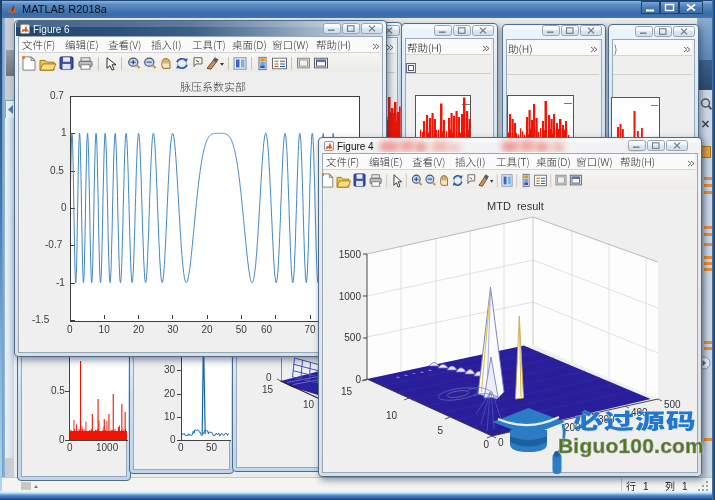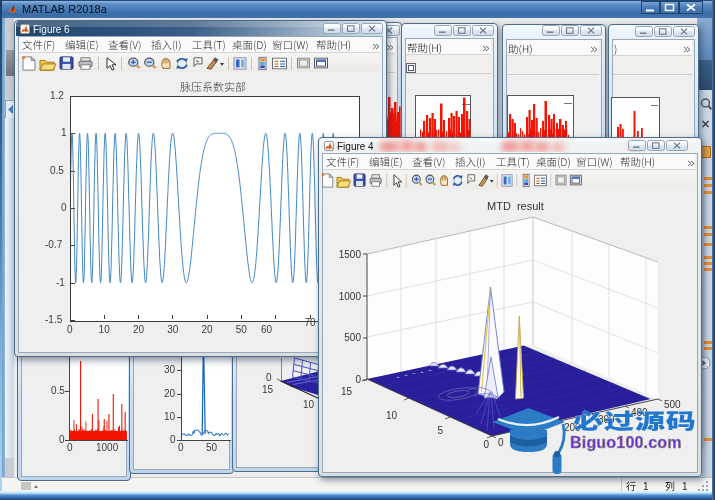--- a/index.html
+++ b/index.html
@@ -641,49 +641,49 @@
           <rect x="2.5" y="2.5" width="9" height="7" fill="#fff" stroke="#446"></rect>
           <rect x="2.5" y="2.5" width="9" height="2.4" fill="#5078b8"></rect>
         </g>
       </g>
     </svg>
 <div class="abs" style="left:19px;top:72px;width:361px;height:278px;background:#efefef"></div>
 <svg class="abs" style="left:180.0px;top:79.5px" width="68" height="14" viewBox="0 0 68 14">
       <path transform="translate(0,11)" d="M1.4 -8.8H3.6V-8.3H1.4ZM1.4 -6.1H3.6V-5.6H1.4ZM1.3 -3.5H3.6V-3H1.3ZM1.1 -8.8H1.6V-4.8Q1.6 -4.2 1.5 -3.5Q1.5 -2.7 1.4 -2Q1.3 -1.2 1.2 -0.5Q1 0.2 0.7 0.8Q0.7 0.8 0.6 0.7Q0.5 0.7 0.4 0.6Q0.4 0.6 0.3 0.6Q0.6 -0 0.7 -0.7Q0.9 -1.4 1 -2.1Q1 -2.8 1.1 -3.5Q1.1 -4.2 1.1 -4.8ZM3.4 -8.8H3.9V0.1Q3.9 0.4 3.8 0.5Q3.7 0.6 3.6 0.7Q3.4 0.8 3 0.8Q2.7 0.8 2.2 0.8Q2.2 0.7 2.1 0.7Q2.1 0.6 2.1 0.5Q2 0.4 2 0.3Q2.4 0.3 2.7 0.3Q3.1 0.3 3.2 0.3Q3.3 0.3 3.3 0.3Q3.4 0.2 3.4 0.1ZM7.2 -7H7.7V0.1Q7.7 0.4 7.7 0.5Q7.6 0.7 7.4 0.7Q7.2 0.8 6.8 0.8Q6.5 0.8 5.8 0.8Q5.8 0.7 5.8 0.6Q5.7 0.4 5.7 0.3Q6.1 0.3 6.5 0.3Q6.9 0.3 7 0.3Q7.2 0.3 7.2 0.1ZM5.7 -8.8 5.9 -9.2Q6.3 -9.1 6.7 -8.9Q7.1 -8.8 7.5 -8.6Q7.9 -8.4 8.2 -8.2Q8.5 -8.1 8.8 -7.9L8.5 -7.4Q8.3 -7.6 8 -7.8Q7.6 -8 7.2 -8.1Q6.9 -8.3 6.5 -8.5Q6.1 -8.6 5.7 -8.8ZM7.7 -6.3Q7.9 -5.4 8.2 -4.6Q8.5 -3.7 8.8 -3Q9.2 -2.2 9.7 -1.7Q10.1 -1.1 10.7 -0.7Q10.6 -0.7 10.5 -0.6Q10.5 -0.5 10.4 -0.5Q10.3 -0.4 10.3 -0.3Q9.6 -0.8 9 -1.8Q8.4 -2.7 8 -3.8Q7.6 -5 7.3 -6.2ZM6.1 -5H6.2L6.3 -5L6.6 -4.9Q6.4 -3.3 5.7 -2.1Q5.1 -0.9 4.2 -0.3Q4.2 -0.4 4.2 -0.5Q4.1 -0.6 4 -0.6Q4 -0.7 3.9 -0.7Q4.4 -1.1 4.9 -1.7Q5.3 -2.3 5.6 -3.1Q6 -3.9 6.1 -4.9ZM9.9 -6.1 10.4 -5.8Q10.1 -5.4 9.7 -5Q9.4 -4.7 9.1 -4.3Q8.7 -4 8.4 -3.7L8.1 -4Q8.4 -4.2 8.7 -4.6Q9.1 -5 9.4 -5.4Q9.7 -5.8 9.9 -6.1ZM5 -7H7.5V-6.4H5ZM4.3 -5H6.3V-4.5H4.3Z M12.6 -8.6H21.5V-8.1H12.6ZM12.3 -8.6H12.9V-5.1Q12.9 -4.5 12.8 -3.7Q12.8 -2.9 12.7 -2.1Q12.6 -1.3 12.4 -0.6Q12.2 0.2 11.9 0.8Q11.8 0.8 11.7 0.7Q11.7 0.6 11.6 0.6Q11.5 0.5 11.4 0.5Q11.7 -0.1 11.9 -0.8Q12.1 -1.5 12.2 -2.3Q12.3 -3 12.3 -3.8Q12.3 -4.5 12.3 -5.1ZM13.1 -0.2H21.5V0.3H13.1ZM13.8 -4.8H20.9V-4.3H13.8ZM17 -7.4H17.5V0.1H17ZM18.6 -3 19 -3.3Q19.4 -2.9 19.9 -2.4Q20.3 -1.9 20.5 -1.6L20.1 -1.3Q20 -1.5 19.7 -1.8Q19.5 -2.1 19.2 -2.4Q18.9 -2.7 18.6 -3Z M25.4 -2.5 25.9 -2.3Q25.6 -1.9 25.2 -1.4Q24.8 -1 24.3 -0.6Q23.9 -0.2 23.5 0.1Q23.4 0.1 23.3 -0Q23.2 -0.1 23.1 -0.1Q23.1 -0.2 23 -0.2Q23.6 -0.7 24.3 -1.3Q25 -1.9 25.4 -2.5ZM29.1 -2.3 29.5 -2.6Q30 -2.2 30.5 -1.8Q31 -1.3 31.5 -0.9Q31.9 -0.5 32.2 -0.2L31.8 0.1Q31.5 -0.2 31.1 -0.6Q30.6 -1 30.1 -1.5Q29.6 -1.9 29.1 -2.3ZM27.4 -3.4H27.9V-0.1Q27.9 0.2 27.8 0.3Q27.8 0.5 27.5 0.5Q27.3 0.6 26.9 0.6Q26.5 0.6 25.9 0.6Q25.9 0.5 25.8 0.4Q25.8 0.2 25.7 0.1Q26.1 0.1 26.4 0.1Q26.7 0.1 26.9 0.1Q27.1 0.1 27.1 0.1Q27.3 0.1 27.3 0.1Q27.4 0 27.4 -0.1ZM30.9 -9 31.3 -8.6Q30.6 -8.4 29.6 -8.3Q28.7 -8.1 27.6 -8Q26.6 -7.9 25.5 -7.8Q24.4 -7.7 23.4 -7.7Q23.4 -7.8 23.4 -7.9Q23.3 -8 23.3 -8.1Q24.3 -8.2 25.3 -8.3Q26.4 -8.4 27.5 -8.5Q28.5 -8.6 29.4 -8.7Q30.3 -8.9 30.9 -9ZM23.4 -2.8Q23.4 -2.9 23.3 -3Q23.3 -3.1 23.3 -3.2Q23.2 -3.3 23.2 -3.3Q23.4 -3.4 23.8 -3.5Q24.2 -3.7 24.7 -3.9Q25 -4.1 25.5 -4.4Q26.1 -4.7 26.8 -5.1Q27.5 -5.6 28.3 -6.1Q29 -6.6 29.8 -7.2L30.2 -6.8Q28.6 -5.6 27 -4.7Q25.4 -3.8 23.8 -3.1V-3.1Q23.8 -3.1 23.7 -3Q23.7 -3 23.6 -3Q23.5 -2.9 23.4 -2.9Q23.4 -2.9 23.4 -2.8ZM23.4 -2.8 23.4 -3.2 23.8 -3.4 31.1 -3.9Q31.1 -3.8 31.1 -3.7Q31.1 -3.6 31.1 -3.5Q29.4 -3.4 28.2 -3.3Q26.9 -3.2 26.1 -3.1Q25.3 -3.1 24.8 -3Q24.3 -3 24 -2.9Q23.7 -2.9 23.6 -2.9Q23.5 -2.8 23.4 -2.8ZM24 -5.1Q24 -5.1 24 -5.2Q24 -5.3 24 -5.4Q23.9 -5.5 23.9 -5.6Q24 -5.6 24.2 -5.7Q24.4 -5.8 24.7 -6Q24.8 -6.1 25.1 -6.3Q25.3 -6.5 25.7 -6.8Q26 -7.2 26.4 -7.5Q26.7 -7.9 27 -8.2L27.5 -8Q26.8 -7.2 26 -6.5Q25.2 -5.8 24.5 -5.3V-5.3Q24.5 -5.3 24.4 -5.3Q24.3 -5.3 24.2 -5.2Q24.2 -5.2 24.1 -5.1Q24 -5.1 24 -5.1ZM24 -5.1 24 -5.4 24.4 -5.6 28.1 -5.8Q28.1 -5.7 28.1 -5.6Q28.1 -5.5 28.1 -5.4Q26.8 -5.3 26 -5.2Q25.2 -5.2 24.8 -5.2Q24.5 -5.1 24.3 -5.1Q24.1 -5.1 24 -5.1ZM29.4 -4.9 29.9 -5.1Q30.3 -4.8 30.7 -4.3Q31.2 -3.9 31.6 -3.5Q31.9 -3 32.2 -2.7L31.7 -2.5Q31.5 -2.8 31.1 -3.2Q30.8 -3.7 30.3 -4.1Q29.9 -4.5 29.4 -4.9Z M33.8 -3.5H38.1V-3H33.8ZM33.6 -7.1H38.8V-6.6H33.6ZM38 -8.9 38.5 -8.7Q38.2 -8.3 38 -7.9Q37.7 -7.5 37.5 -7.2L37.1 -7.4Q37.3 -7.6 37.4 -7.9Q37.6 -8.2 37.7 -8.4Q37.9 -8.7 38 -8.9ZM36 -9.2H36.5V-4.5H36ZM34.1 -8.7 34.5 -8.8Q34.7 -8.5 35 -8.1Q35.2 -7.7 35.2 -7.4L34.8 -7.2Q34.8 -7.5 34.5 -7.9Q34.3 -8.3 34.1 -8.7ZM36 -6.9 36.4 -6.7Q36.1 -6.2 35.7 -5.7Q35.3 -5.2 34.8 -4.8Q34.3 -4.4 33.9 -4.2Q33.8 -4.3 33.7 -4.4Q33.6 -4.5 33.5 -4.6Q34 -4.8 34.5 -5.2Q34.9 -5.5 35.3 -6Q35.7 -6.4 36 -6.9ZM36.4 -6.7Q36.5 -6.6 36.8 -6.4Q37.1 -6.2 37.5 -6Q37.8 -5.7 38.1 -5.5Q38.4 -5.4 38.5 -5.3L38.2 -4.9Q38.1 -5 37.8 -5.2Q37.5 -5.4 37.2 -5.6Q36.9 -5.9 36.6 -6.1Q36.3 -6.3 36.1 -6.4ZM39.8 -7H43.4V-6.5H39.8ZM40 -9 40.5 -9Q40.4 -8 40.1 -7Q39.9 -6.1 39.6 -5.3Q39.2 -4.5 38.8 -3.8Q38.8 -3.9 38.7 -3.9Q38.6 -4 38.5 -4.1Q38.5 -4.1 38.4 -4.2Q38.8 -4.7 39.1 -5.5Q39.4 -6.3 39.7 -7.2Q39.9 -8.1 40 -9ZM42.1 -6.7 42.6 -6.7Q42.3 -4.8 41.8 -3.4Q41.3 -2 40.5 -0.9Q39.6 0.1 38.3 0.8Q38.3 0.8 38.2 0.7Q38.2 0.6 38.1 0.5Q38 0.5 38 0.4Q39.3 -0.2 40.1 -1.2Q40.9 -2.2 41.4 -3.6Q41.9 -5 42.1 -6.7ZM40 -6.5Q40.2 -4.9 40.7 -3.6Q41.2 -2.3 41.9 -1.2Q42.6 -0.2 43.6 0.3Q43.5 0.4 43.4 0.5Q43.3 0.6 43.2 0.7Q42.2 0.1 41.5 -0.9Q40.8 -2 40.3 -3.4Q39.8 -4.8 39.5 -6.4ZM34.4 -1.7 34.8 -2.1Q35.3 -1.9 35.9 -1.6Q36.6 -1.3 37.1 -1Q37.7 -0.7 38 -0.4L37.7 -0.1Q37.3 -0.3 36.8 -0.6Q36.2 -0.9 35.6 -1.2Q35 -1.5 34.4 -1.7ZM37.9 -3.5H38L38.1 -3.5L38.3 -3.4Q38 -2.2 37.3 -1.4Q36.6 -0.6 35.7 -0.1Q34.8 0.4 33.8 0.7Q33.8 0.6 33.7 0.5Q33.6 0.3 33.5 0.3Q34.5 0 35.4 -0.4Q36.2 -0.9 36.9 -1.6Q37.6 -2.4 37.9 -3.4ZM34.4 -1.7Q34.6 -2.1 34.9 -2.5Q35.1 -2.9 35.3 -3.4Q35.6 -3.8 35.7 -4.2L36.2 -4.1Q36 -3.7 35.8 -3.3Q35.6 -2.8 35.4 -2.4Q35.1 -2 34.9 -1.6Z M50 -1.4 50.2 -1.8Q51 -1.5 51.7 -1.2Q52.5 -0.8 53.1 -0.4Q53.7 -0 54.2 0.3L53.9 0.7Q53.4 0.4 52.8 -0Q52.2 -0.4 51.4 -0.8Q50.7 -1.1 50 -1.4ZM48.8 -9 49.4 -9.2Q49.6 -8.9 49.8 -8.5Q50 -8.1 50.2 -7.8L49.6 -7.6Q49.5 -7.9 49.3 -8.3Q49.1 -8.7 48.8 -9ZM45.1 -7.8H53.9V-5.7H53.4V-7.3H45.6V-5.7H45.1ZM49.7 -6.7H50.2Q50.2 -5.4 50.1 -4.4Q50 -3.4 49.7 -2.5Q49.4 -1.7 48.9 -1.1Q48.3 -0.4 47.5 0Q46.6 0.5 45.2 0.8Q45.2 0.7 45.1 0.5Q45 0.4 44.9 0.3Q46.2 0 47.1 -0.4Q47.9 -0.8 48.4 -1.4Q48.9 -2 49.2 -2.8Q49.4 -3.5 49.5 -4.5Q49.6 -5.5 49.7 -6.7ZM44.8 -2.7H54.3V-2.2H44.8ZM46.7 -6.2 47 -6.5Q47.3 -6.4 47.7 -6.1Q48 -5.9 48.2 -5.7Q48.5 -5.5 48.7 -5.3L48.3 -4.9Q48.2 -5.1 47.9 -5.3Q47.6 -5.5 47.3 -5.8Q47 -6 46.7 -6.2ZM45.6 -4.5 45.9 -4.8Q46.3 -4.6 46.6 -4.4Q46.9 -4.2 47.2 -4Q47.5 -3.7 47.7 -3.5L47.4 -3.1Q47.2 -3.3 46.9 -3.6Q46.6 -3.8 46.3 -4Q45.9 -4.3 45.6 -4.5Z M62 -8.6H64.8V-8.1H62.5V0.8H62ZM64.7 -8.6H64.8L64.9 -8.6L65.3 -8.3Q65 -7.6 64.6 -6.7Q64.2 -5.8 63.9 -5Q64.7 -4.2 64.9 -3.6Q65.2 -2.9 65.2 -2.3Q65.2 -1.9 65.1 -1.5Q65 -1.2 64.7 -1Q64.6 -0.9 64.5 -0.9Q64.3 -0.8 64.1 -0.8Q63.9 -0.8 63.6 -0.8Q63.3 -0.8 63.1 -0.8Q63.1 -0.9 63 -1.1Q63 -1.2 62.9 -1.3Q63.2 -1.3 63.5 -1.3Q63.7 -1.3 63.9 -1.3Q64 -1.3 64.2 -1.3Q64.3 -1.4 64.4 -1.4Q64.6 -1.5 64.6 -1.8Q64.7 -2.1 64.7 -2.4Q64.7 -2.9 64.4 -3.5Q64.1 -4.2 63.3 -5Q63.5 -5.4 63.7 -5.9Q63.9 -6.3 64.1 -6.8Q64.3 -7.2 64.5 -7.7Q64.6 -8.1 64.7 -8.4ZM56 -7.8H61.1V-7.3H56ZM55.6 -4.8H61.3V-4.3H55.6ZM56.7 -7 57.2 -7.2Q57.4 -6.7 57.6 -6.1Q57.9 -5.6 57.9 -5.1L57.4 -5Q57.4 -5.4 57.1 -6Q56.9 -6.5 56.7 -7ZM60 -7.2 60.5 -7Q60.4 -6.6 60.2 -6.2Q60 -5.8 59.8 -5.3Q59.7 -4.9 59.5 -4.6L59 -4.7Q59.2 -5.1 59.4 -5.5Q59.6 -5.9 59.7 -6.4Q59.9 -6.8 60 -7.2ZM56.6 -0.3H60.5V0.2H56.6ZM56.3 -3.2H60.8V0.6H60.2V-2.7H56.8V0.7H56.3ZM57.9 -9.1 58.3 -9.2Q58.5 -8.9 58.7 -8.4Q58.9 -8 59 -7.7L58.5 -7.6Q58.4 -7.9 58.2 -8.3Q58 -8.7 57.9 -9.1Z" fill="#383838"></path>
     </svg>
 <div class="abs" style="left:69.5px;top:96px;width:288.5px;height:224px;background:#fff;border:1px solid #3c3c3c"></div>
-<div class="lbl" style="left:50px;top:91.0px">1.2</div>
+<div class="lbl" style="left:50px;top:91.0px">0.7</div>
 <div class="abs" style="left:70.5px;top:96px;width:4px;height:1px;background:#3c3c3c"></div>
 <div class="lbl" style="left:61px;top:128.3px">1</div>
 <div class="abs" style="left:70.5px;top:133px;width:4px;height:1px;background:#3c3c3c"></div>
 <div class="lbl" style="left:50px;top:165.7px">0.5</div>
 <div class="abs" style="left:70.5px;top:171px;width:4px;height:1px;background:#3c3c3c"></div>
 <div class="lbl" style="left:61px;top:203.0px">0</div>
 <div class="abs" style="left:70.5px;top:208px;width:4px;height:1px;background:#3c3c3c"></div>
 <div class="lbl" style="left:45px;top:240.3px">-0.7</div>
 <div class="abs" style="left:70.5px;top:245px;width:4px;height:1px;background:#3c3c3c"></div>
 <div class="lbl" style="left:56px;top:277.7px">-1</div>
 <div class="abs" style="left:70.5px;top:283px;width:4px;height:1px;background:#3c3c3c"></div>
-<div class="lbl" style="left:45px;top:315.0px">-1.5</div>
+<div class="lbl" style="left:32px;top:315.0px">-1.5</div>
 <div class="abs" style="left:70.5px;top:320px;width:4px;height:1px;background:#3c3c3c"></div>
 <div class="lbl" style="left:66.9px;top:325px">0</div>
 <div class="abs" style="left:69.5px;top:315px;width:1px;height:4px;background:#3c3c3c"></div>
 <div class="lbl" style="left:98.6px;top:325px">10</div>
 <div class="abs" style="left:103.8px;top:315px;width:1px;height:4px;background:#3c3c3c"></div>
 <div class="lbl" style="left:132.9px;top:325px">20</div>
 <div class="abs" style="left:138.1px;top:315px;width:1px;height:4px;background:#3c3c3c"></div>
 <div class="lbl" style="left:167.2px;top:325px">30</div>
 <div class="abs" style="left:172.4px;top:315px;width:1px;height:4px;background:#3c3c3c"></div>
 <div class="lbl" style="left:201.5px;top:325px">20</div>
 <div class="abs" style="left:206.7px;top:315px;width:1px;height:4px;background:#3c3c3c"></div>
 <div class="lbl" style="left:235.8px;top:325px">50</div>
 <div class="abs" style="left:241.0px;top:315px;width:1px;height:4px;background:#3c3c3c"></div>
 <div class="lbl" style="left:261px;top:325px">60</div>
 <div class="abs" style="left:275.3px;top:315px;width:1px;height:4px;background:#3c3c3c"></div>
-<div class="lbl" style="left:304.4px;top:318px">70</div>
+<div class="lbl" style="left:304.4px;top:325px">70</div>
 <div class="abs" style="left:309.6px;top:315px;width:1px;height:4px;background:#3c3c3c"></div>
 <svg class="abs" style="left:70.5px;top:97px" width="288" height="223" viewBox="70.5 97 288 223">
       <polyline points="69.5,219.6 69.8,202.0 70.0,184.7 70.3,168.7 70.6,154.9 70.9,144.1 71.1,136.9 71.4,133.5 71.7,134.2 72.0,139.0 72.2,147.4 72.5,159.2 72.8,173.5 73.1,189.7 73.3,206.8 73.6,223.9 73.9,240.2 74.2,254.7 74.4,266.8 74.7,275.7 75.0,281.1 75.3,282.7 75.5,280.4 75.8,274.4 76.1,264.9 76.4,252.6 76.6,238.0 76.9,221.9 77.2,205.2 77.5,188.6 77.7,173.0 78.0,159.2 78.3,147.9 78.6,139.6 78.8,134.6 79.1,133.3 79.4,135.7 79.7,141.6 79.9,150.8 80.2,162.6 80.5,176.7 80.8,192.2 81.0,208.5 81.3,224.7 81.6,240.1 81.8,253.9 82.1,265.6 82.4,274.5 82.7,280.2 82.9,282.6 83.2,281.6 83.5,277.1 83.8,269.4 84.0,259.0 84.3,246.2 84.6,231.7 84.9,216.2 85.1,200.3 85.4,184.8 85.7,170.4 86.0,157.7 86.2,147.3 86.5,139.5 86.8,134.8 87.1,133.3 87.3,135.1 87.6,140.0 87.9,147.9 88.2,158.4 88.4,170.9 88.7,185.0 89.0,200.1 89.3,215.5 89.5,230.5 89.8,244.6 90.1,257.1 90.4,267.5 90.6,275.4 90.9,280.5 91.2,282.6 91.5,281.7 91.7,277.7 92.0,271.0 92.3,261.7 92.5,250.2 92.8,237.1 93.1,222.8 93.4,208.0 93.6,193.2 93.9,179.0 94.2,166.0 94.5,154.7 94.7,145.5 95.0,138.7 95.3,134.6 95.6,133.3 95.8,134.9 96.1,139.3 96.4,146.2 96.7,155.5 96.9,166.7 97.2,179.5 97.5,193.3 97.8,207.6 98.0,221.8 98.3,235.6 98.6,248.3 98.9,259.5 99.1,268.8 99.4,275.9 99.7,280.6 100.0,282.6 100.2,282.0 100.5,278.8 100.8,273.0 101.1,265.1 101.3,255.1 101.6,243.5 101.9,230.8 102.2,217.2 102.4,203.4 102.7,189.8 103.0,176.8 103.3,164.9 103.5,154.5 103.8,145.9 104.1,139.4 104.3,135.2 104.6,133.4 104.9,134.0 105.2,137.1 105.4,142.4 105.7,149.9 106.0,159.2 106.3,170.1 106.5,182.1 106.8,195.0 107.1,208.2 107.4,221.4 107.6,234.1 107.9,246.0 108.2,256.7 108.5,265.8 108.7,273.2 109.0,278.5 109.3,281.7 109.6,282.7 109.8,281.4 110.1,277.9 110.4,272.4 110.7,264.9 110.9,255.8 111.2,245.3 111.5,233.8 111.8,221.5 112.0,208.9 112.3,196.3 112.6,184.0 112.9,172.5 113.1,162.0 113.4,152.8 113.7,145.2 114.0,139.4 114.2,135.4 114.5,133.5 114.8,133.6 115.1,135.8 115.3,139.9 115.6,145.8 115.9,153.4 116.1,162.4 116.4,172.6 116.7,183.7 117.0,195.5 117.2,207.5 117.5,219.5 117.8,231.1 118.1,242.2 118.3,252.3 118.6,261.3 118.9,268.9 119.2,275.0 119.4,279.4 119.7,281.9 120.0,282.7 120.3,281.6 120.5,278.7 120.8,274.1 121.1,267.9 121.4,260.3 121.6,251.5 121.9,241.6 122.2,231.0 122.5,219.9 122.7,208.5 123.0,197.1 123.3,186.1 123.6,175.5 123.8,165.8 124.1,157.0 124.4,149.4 124.7,143.1 124.9,138.3 125.2,135.1 125.5,133.5 125.8,133.5 126.0,135.2 126.3,138.4 126.6,143.1 126.8,149.2 127.1,156.5 127.4,164.9 127.7,174.2 127.9,184.2 128.2,194.6 128.5,205.2 128.8,215.9 129.0,226.4 129.3,236.5 129.6,246.0 129.9,254.7 130.1,262.4 130.4,269.1 130.7,274.5 131.0,278.6 131.2,281.3 131.5,282.6 131.8,282.4 132.1,280.9 132.3,277.9 132.6,273.7 132.9,268.2 133.2,261.6 133.4,254.1 133.7,245.7 134.0,236.7 134.3,227.2 134.5,217.4 134.8,207.4 135.1,197.5 135.4,187.8 135.6,178.5 135.9,169.7 136.2,161.6 136.5,154.3 136.7,148.0 137.0,142.8 137.3,138.6 137.6,135.6 137.8,133.8 138.1,133.3 138.4,134.0 138.6,135.9 138.9,138.9 139.2,143.1 139.5,148.3 139.7,154.4 140.0,161.3 140.3,168.9 140.6,177.1 140.8,185.8 141.1,194.8 141.4,203.9 141.7,213.1 141.9,222.1 142.2,231.0 142.5,239.4 142.8,247.4 143.0,254.7 143.3,261.4 143.6,267.2 143.9,272.2 144.1,276.3 144.4,279.4 144.7,281.5 145.0,282.6 145.2,282.6 145.5,281.6 145.8,279.6 146.1,276.7 146.3,272.9 146.6,268.2 146.9,262.8 147.2,256.6 147.4,249.9 147.7,242.6 148.0,235.0 148.3,227.0 148.5,218.8 148.8,210.5 149.1,202.2 149.4,194.0 149.6,186.0 149.9,178.4 150.2,171.1 150.4,164.2 150.7,157.9 151.0,152.2 151.3,147.2 151.5,142.9 151.8,139.4 152.1,136.7 152.4,134.7 152.6,133.6 152.9,133.3 153.2,133.8 153.5,135.2 153.7,137.3 154.0,140.1 154.3,143.7 154.6,147.9 154.8,152.7 155.1,158.1 155.4,163.9 155.7,170.2 155.9,176.9 156.2,183.8 156.5,190.9 156.8,198.1 157.0,205.5 157.3,212.8 157.6,220.0 157.9,227.1 158.1,234.0 158.4,240.6 158.7,246.9 159.0,252.8 159.2,258.2 159.5,263.2 159.8,267.7 160.1,271.6 160.3,275.0 160.6,277.8 160.9,279.9 161.1,281.5 161.4,282.4 161.7,282.7 162.0,282.4 162.2,281.5 162.5,280.0 162.8,277.9 163.1,275.3 163.3,272.2 163.6,268.6 163.9,264.5 164.2,260.1 164.4,255.2 164.7,250.1 165.0,244.7 165.3,239.0 165.5,233.1 165.8,227.1 166.1,221.0 166.4,214.8 166.6,208.6 166.9,202.4 167.2,196.3 167.5,190.3 167.7,184.5 168.0,178.8 168.3,173.4 168.6,168.2 168.8,163.3 169.1,158.7 169.4,154.5 169.7,150.6 169.9,147.0 170.2,143.9 170.5,141.1 170.8,138.8 171.0,136.8 171.3,135.3 171.6,134.2 171.9,133.6 172.1,133.3 172.4,133.5 172.7,134.0 172.9,135.0 173.2,136.3 173.5,138.0 173.8,140.0 174.0,142.4 174.3,145.1 174.6,148.1 174.9,151.4 175.1,154.9 175.4,158.7 175.7,162.6 176.0,166.8 176.2,171.1 176.5,175.6 176.8,180.1 177.1,184.8 177.3,189.5 177.6,194.3 177.9,199.1 178.2,203.9 178.4,208.7 178.7,213.5 179.0,218.2 179.3,222.9 179.5,227.4 179.8,231.9 180.1,236.2 180.4,240.4 180.6,244.4 180.9,248.3 181.2,252.0 181.5,255.5 181.7,258.8 182.0,261.9 182.3,264.8 182.6,267.5 182.8,270.0 183.1,272.3 183.4,274.3 183.7,276.1 183.9,277.7 184.2,279.1 184.5,280.3 184.7,281.2 185.0,281.9 185.3,282.4 185.6,282.6 185.8,282.7 186.1,282.6 186.4,282.2 186.7,281.7 186.9,281.0 187.2,280.1 187.5,279.0 187.8,277.8 188.0,276.4 188.3,274.8 188.6,273.1 188.9,271.3 189.1,269.4 189.4,267.3 189.7,265.1 190.0,262.9 190.2,260.5 190.5,258.1 190.8,255.5 191.1,252.9 191.3,250.3 191.6,247.6 191.9,244.8 192.2,242.0 192.4,239.2 192.7,236.4 193.0,233.5 193.3,230.6 193.5,227.7 193.8,224.8 194.1,222.0 194.4,219.1 194.6,216.2 194.9,213.4 195.2,210.6 195.4,207.8 195.7,205.1 196.0,202.4 196.3,199.7 196.5,197.1 196.8,194.5 197.1,191.9 197.4,189.5 197.6,187.0 197.9,184.7 198.2,182.3 198.5,180.1 198.7,177.9 199.0,175.7 199.3,173.6 199.6,171.6 199.8,169.7 200.1,167.8 200.4,166.0 200.7,164.2 200.9,162.5 201.2,160.8 201.5,159.3 201.8,157.7 202.0,156.3 202.3,154.9 202.6,153.5 202.9,152.2 203.1,151.0 203.4,149.9 203.7,148.7 204.0,147.7 204.2,146.7 204.5,145.7 204.8,144.8 205.1,143.9 205.3,143.1 205.6,142.4 205.9,141.6 206.2,141.0 206.4,140.3 206.7,139.7 207.0,139.2 207.2,138.6 207.5,138.2 207.8,137.7 208.1,137.3 208.3,136.9 208.6,136.5 208.9,136.2 209.2,135.9 209.4,135.6 209.7,135.3 210.0,135.1 210.3,134.9 210.5,134.7 210.8,134.5 211.1,134.4 211.4,134.2 211.6,134.1 211.9,134.0 212.2,133.9 212.5,133.8 212.7,133.7 213.0,133.6 213.3,133.6 213.6,133.5 213.8,133.5 214.1,133.4 214.4,133.4 214.7,133.4 214.9,133.4 215.2,133.3 215.5,133.3 215.8,133.3 216.0,133.3 216.3,133.3 216.6,133.3 216.9,133.3 217.1,133.3 217.4,133.3 217.7,133.3 218.0,133.3 218.2,133.3 218.5,133.3 218.8,133.3 219.0,133.3 219.3,133.3 219.6,133.3 219.9,133.3 220.1,133.3 220.4,133.3 220.7,133.3 221.0,133.3 221.2,133.3 221.5,133.3 221.8,133.3 222.1,133.3 222.3,133.4 222.6,133.4 222.9,133.4 223.2,133.4 223.4,133.5 223.7,133.5 224.0,133.5 224.3,133.6 224.5,133.7 224.8,133.7 225.1,133.8 225.4,133.9 225.6,134.0 225.9,134.1 226.2,134.3 226.5,134.4 226.7,134.6 227.0,134.8 227.3,135.0 227.6,135.2 227.8,135.5 228.1,135.7 228.4,136.0 228.7,136.4 228.9,136.7 229.2,137.1 229.5,137.5 229.7,137.9 230.0,138.4 230.3,138.9 230.6,139.4 230.8,140.0 231.1,140.6 231.4,141.3 231.7,142.0 231.9,142.7 232.2,143.5 232.5,144.4 232.8,145.3 233.0,146.2 233.3,147.2 233.6,148.2 233.9,149.3 234.1,150.4 234.4,151.6 234.7,152.9 235.0,154.2 235.2,155.6 235.5,157.0 235.8,158.5 236.1,160.0 236.3,161.6 236.6,163.3 236.9,165.1 237.2,166.9 237.4,168.7 237.7,170.6 238.0,172.6 238.3,174.7 238.5,176.8 238.8,179.0 239.1,181.2 239.4,183.5 239.6,185.8 239.9,188.2 240.2,190.7 240.5,193.2 240.7,195.8 241.0,198.4 241.3,201.0 241.5,203.7 241.8,206.4 242.1,209.2 242.4,212.0 242.6,214.8 242.9,217.7 243.2,220.5 243.5,223.4 243.7,226.3 244.0,229.2 244.3,232.1 244.6,234.9 244.8,237.8 245.1,240.6 245.4,243.4 245.7,246.2 245.9,248.9 246.2,251.6 246.5,254.3 246.8,256.8 247.0,259.3 247.3,261.7 247.6,264.0 247.9,266.2 248.1,268.4 248.4,270.4 248.7,272.2 249.0,274.0 249.2,275.6 249.5,277.1 249.8,278.4 250.1,279.6 250.3,280.5 250.6,281.3 250.9,282.0 251.2,282.4 251.4,282.7 251.7,282.7 252.0,282.5 252.3,282.1 252.5,281.6 252.8,280.7 253.1,279.7 253.3,278.5 253.6,277.0 253.9,275.3 254.2,273.3 254.4,271.2 254.7,268.8 255.0,266.2 255.3,263.4 255.5,260.4 255.8,257.2 256.1,253.7 256.4,250.1 256.6,246.3 256.9,242.4 257.2,238.3 257.5,234.0 257.7,229.6 258.0,225.2 258.3,220.6 258.6,215.9 258.8,211.1 259.1,206.4 259.4,201.5 259.7,196.7 259.9,191.9 260.2,187.2 260.5,182.5 260.8,177.8 261.0,173.3 261.3,168.9 261.6,164.7 261.9,160.6 262.1,156.8 262.4,153.1 262.7,149.7 263.0,146.6 263.2,143.7 263.5,141.2 263.8,139.0 264.0,137.1 264.3,135.6 264.6,134.4 264.9,133.7 265.1,133.3 265.4,133.4 265.7,133.8 266.0,134.7 266.2,136.0 266.5,137.7 266.8,139.9 267.1,142.4 267.3,145.4 267.6,148.7 267.9,152.5 268.2,156.6 268.4,161.0 268.7,165.7 269.0,170.8 269.3,176.1 269.5,181.6 269.8,187.4 270.1,193.3 270.4,199.4 270.6,205.5 270.9,211.7 271.2,217.9 271.5,224.0 271.7,230.1 272.0,236.1 272.3,241.8 272.6,247.4 272.8,252.7 273.1,257.7 273.4,262.3 273.7,266.6 273.9,270.4 274.2,273.8 274.5,276.7 274.8,279.0 275.0,280.8 275.3,282.0 275.6,282.6 275.8,282.6 276.1,282.0 276.4,280.8 276.7,278.9 276.9,276.4 277.2,273.4 277.5,269.7 277.8,265.5 278.0,260.8 278.3,255.5 278.6,249.9 278.9,243.8 279.1,237.3 279.4,230.6 279.7,223.6 280.0,216.4 280.2,209.1 280.5,201.8 280.8,194.5 281.1,187.3 281.3,180.3 281.6,173.5 281.9,167.0 282.2,161.0 282.4,155.3 282.7,150.2 283.0,145.7 283.3,141.8 283.5,138.6 283.8,136.1 284.1,134.4 284.4,133.5 284.6,133.4 284.9,134.1 285.2,135.6 285.5,137.9 285.7,141.1 286.0,145.0 286.3,149.7 286.6,155.0 286.8,161.0 287.1,167.6 287.4,174.7 287.6,182.2 287.9,190.0 288.2,198.1 288.5,206.3 288.7,214.6 289.0,222.9 289.3,231.0 289.6,238.8 289.8,246.3 290.1,253.3 290.4,259.8 290.7,265.6 290.9,270.6 291.2,274.9 291.5,278.3 291.8,280.7 292.0,282.2 292.3,282.7 292.6,282.1 292.9,280.6 293.1,278.0 293.4,274.4 293.7,269.8 294.0,264.4 294.2,258.1 294.5,251.1 294.8,243.5 295.1,235.2 295.3,226.6 295.6,217.6 295.9,208.5 296.2,199.3 296.4,190.3 296.7,181.4 297.0,173.0 297.3,165.0 297.5,157.7 297.8,151.2 298.1,145.6 298.3,140.9 298.6,137.3 298.9,134.8 299.2,133.5 299.4,133.4 299.7,134.6 300.0,137.0 300.3,140.5 300.5,145.3 300.8,151.1 301.1,157.9 301.4,165.5 301.6,174.0 301.9,183.1 302.2,192.6 302.5,202.4 302.7,212.4 303.0,222.3 303.3,232.0 303.6,241.3 303.8,250.0 304.1,258.0 304.4,265.1 304.7,271.1 304.9,276.0 305.2,279.6 305.5,281.8 305.8,282.7 306.0,282.1 306.3,280.1 306.6,276.7 306.9,271.9 307.1,265.9 307.4,258.7 307.7,250.5 308.0,241.4 308.2,231.5 308.5,221.2 308.8,210.6 309.1,199.9 309.3,189.3 309.6,179.1 309.9,169.5 310.1,160.6 310.4,152.7 310.7,146.0 311.0,140.6 311.2,136.6 311.5,134.1 311.8,133.3 312.1,134.1 312.3,136.5 312.6,140.5 312.9,146.1 313.2,153.0 313.4,161.2 313.7,170.5 314.0,180.7 314.3,191.5 314.5,202.8 314.8,214.2 315.1,225.5 315.4,236.4 315.6,246.6 315.9,256.0 316.2,264.3 316.5,271.2 316.7,276.6 317.0,280.4 317.3,282.4 317.6,282.5 317.8,280.9 318.1,277.4 318.4,272.2 318.7,265.3 318.9,257.0 319.2,247.4 319.5,236.8 319.8,225.4 320.0,213.5 320.3,201.4 320.6,189.5 320.9,178.1 321.1,167.4 321.4,157.7 321.7,149.4 321.9,142.6 322.2,137.6 322.5,134.4 322.8,133.3 323.0,134.2 323.3,137.1 323.6,142.0 323.9,148.8 324.1,157.2 324.4,167.1 324.7,178.2 325.0,190.1 325.2,202.6 325.5,215.2 325.8,227.7 326.1,239.7 326.3,250.7 326.6,260.6 326.9,268.9 327.2,275.4 327.4,279.9 327.7,282.3 328.0,282.5 328.3,280.4 328.5,276.1 328.8,269.7 329.1,261.5 329.4,251.5 329.6,240.2 329.9,227.8 330.2,214.8 330.5,201.6 330.7,188.5 331.0,176.0 331.3,164.5 331.6,154.4 331.8,145.9 332.1,139.5 332.4,135.3 332.6,133.4 332.9,134.0 333.2,137.0 333.5,142.4" fill="none" stroke="#4287c5" stroke-width="1"></polyline>
     </svg>
 <div class="abs" style="left:318px;top:137px;width:382px;height:338px;border:1.5px solid #4e6d8b;border-radius:4px;box-shadow:2px 3px 7px rgba(20,40,70,.5);background:linear-gradient(180deg,#f2f4f6 0%,#e6eaed 30%,#d9dee2 100%)">
       <div class="abs" style="left:1px;top:1px;right:1px;height:3px;background:rgba(255,255,255,.45);border-radius:3px 3px 0 0"></div>
     </div>
 <div class="abs" style="left:320px;top:138px;width:378px;height:14px;overflow:hidden;border-radius:3px">
       <div class="abs" style="left:60px;top:3px;width:18px;height:11px;background:#ec4438;filter:blur(3px);opacity:0.5"></div>
       <div class="abs" style="left:80px;top:2px;width:14px;height:12px;background:#f05848;filter:blur(3px);opacity:0.5"></div>
@@ -904,13 +904,13 @@
       <path d="M498 419 Q528.5 432 559 417" stroke="#e8f2fa" stroke-width="2.2" fill="none"></path>
       <path d="M563 424 C566 436 563 446 558 454" stroke="#2b7cc4" stroke-width="2.8" fill="none"></path>
       <rect x="552.5" y="453" width="9" height="21" rx="4" fill="#2b7cc4"></rect>
       <circle cx="557" cy="454" r="3" fill="#1d5f9f"></circle>
     </svg>
 <svg class="abs" style="left:573px;top:406px" width="126" height="28" viewBox="0 0 126 28">
       <g transform="translate(0,23) scale(1.04,0.75)">
         <path d="M8 -18.6H12.5V-3.6Q12.5 -2.8 12.6 -2.5Q12.7 -2.1 13.1 -2Q13.4 -1.9 14.2 -1.9Q14.4 -1.9 14.9 -1.9Q15.4 -1.9 16 -1.9Q16.6 -1.9 17.1 -1.9Q17.6 -1.9 17.9 -1.9Q18.6 -1.9 18.9 -2.2Q19.3 -2.6 19.4 -3.6Q19.6 -4.6 19.7 -6.5Q20.2 -6.1 21 -5.8Q21.7 -5.4 22.5 -5.1Q23.2 -4.8 23.8 -4.7Q23.6 -2.1 23 -0.5Q22.4 1 21.3 1.7Q20.2 2.3 18.3 2.3Q18 2.3 17.5 2.3Q17 2.3 16.5 2.3Q15.9 2.3 15.3 2.3Q14.8 2.3 14.3 2.3Q13.8 2.3 13.6 2.3Q11.4 2.3 10.2 1.8Q9 1.3 8.5 -0Q8 -1.3 8 -3.6ZM8.5 -21.8 11.3 -24.9Q12.4 -24.2 13.6 -23.3Q14.9 -22.5 16 -21.6Q17.2 -20.8 18 -20.2L15.2 -16.7Q14.4 -17.4 13.3 -18.3Q12.1 -19.2 10.9 -20.1Q9.6 -21.1 8.5 -21.8ZM3.4 -17.5 7.4 -16.4Q7.1 -14.7 6.7 -12.8Q6.3 -10.9 5.8 -9.3Q5.3 -7.6 4.6 -6.4L0.5 -7.8Q1.2 -9.1 1.7 -10.7Q2.3 -12.2 2.7 -13.9Q3.1 -15.7 3.4 -17.5ZM20.4 -13.1 24.2 -15Q25.1 -13.7 25.9 -12.2Q26.8 -10.6 27.4 -9.2Q28.1 -7.8 28.4 -6.6L24.4 -4.5Q24.1 -5.7 23.4 -7.2Q22.8 -8.7 22 -10.2Q21.2 -11.8 20.4 -13.1ZM21.8 -23.1 26 -21.4Q24.3 -18.1 22 -14.8Q19.7 -11.6 16.8 -8.6Q14 -5.6 10.6 -3Q7.2 -0.4 3.3 1.5Q3 1 2.5 0.4Q2.1 -0.2 1.5 -0.8Q1 -1.4 0.6 -1.8Q4.2 -3.5 7.5 -5.9Q10.7 -8.3 13.4 -11.2Q16.2 -14 18.3 -17.1Q20.4 -20.2 21.8 -23.1Z M31 -21.6 34.3 -23.8Q35 -23.1 35.9 -22.2Q36.7 -21.4 37.5 -20.5Q38.2 -19.6 38.6 -18.9L35.1 -16.4Q34.7 -17.2 34.1 -18.1Q33.4 -19 32.6 -19.9Q31.8 -20.9 31 -21.6ZM38 -14.1V-2.6H33.8V-10.2H30.8V-14.1ZM35.8 -4.9Q36.3 -4.9 36.8 -4.6Q37.3 -4.4 37.9 -4Q38.5 -3.7 39.4 -3.2Q40.9 -2.4 43 -2.2Q45.1 -2 47.5 -2Q48.5 -2 49.9 -2Q51.3 -2.1 52.8 -2.2Q54.3 -2.3 55.7 -2.4Q57.1 -2.6 58.2 -2.8Q57.9 -2.2 57.7 -1.3Q57.4 -0.4 57.1 0.4Q56.9 1.3 56.9 1.9Q56.1 2 55 2Q53.9 2.1 52.5 2.1Q51.2 2.2 49.8 2.2Q48.5 2.2 47.3 2.2Q44.5 2.2 42.5 1.9Q40.5 1.6 38.8 0.8Q37.8 0.3 37 -0.3Q36.2 -0.8 35.7 -0.8Q35.3 -0.8 34.8 -0.2Q34.3 0.4 33.9 1.2Q33.4 2.1 33 2.8L30 -1.5Q31.5 -3.1 33.1 -4Q34.7 -4.9 35.8 -4.9ZM39.4 -20H57.6V-16H39.4ZM50 -24.6H54.3V-7.5Q54.3 -5.8 53.9 -4.9Q53.5 -4 52.3 -3.5Q51.3 -3 49.7 -2.9Q48.1 -2.7 46.1 -2.7Q46 -3.7 45.6 -4.9Q45.1 -6.1 44.7 -7Q45.6 -7 46.5 -6.9Q47.4 -6.9 48.2 -6.9Q48.9 -6.9 49.2 -6.9Q49.7 -6.9 49.8 -7Q50 -7.2 50 -7.6ZM39.9 -13.4 43.3 -15.4Q44 -14.5 44.8 -13.5Q45.6 -12.5 46.3 -11.5Q47 -10.6 47.4 -9.8L43.8 -7.5Q43.4 -8.3 42.8 -9.4Q42.1 -10.4 41.4 -11.5Q40.6 -12.5 39.9 -13.4Z M70.1 -23.2H87.3V-19.5H70.1ZM68.9 -23.2H72.9V-15.1Q72.9 -13.2 72.8 -10.8Q72.7 -8.5 72.2 -6Q71.8 -3.5 71 -1.2Q70.2 1 68.9 2.8Q68.5 2.5 67.9 2.1Q67.2 1.6 66.5 1.2Q65.9 0.8 65.3 0.6Q66.6 -1 67.3 -3Q68 -5 68.3 -7.2Q68.7 -9.3 68.8 -11.4Q68.9 -13.4 68.9 -15.1ZM77.3 -10.7V-9.6H82.8V-10.7ZM77.3 -14.5V-13.5H82.8V-14.5ZM73.6 -17.5H86.7V-6.7H73.6ZM73.8 -5.8 77.5 -4.7Q77.1 -3.7 76.5 -2.6Q76 -1.5 75.4 -0.5Q74.8 0.6 74.3 1.3Q73.9 1 73.3 0.6Q72.7 0.2 72.1 -0.1Q71.5 -0.5 71 -0.7Q71.8 -1.7 72.5 -3.1Q73.3 -4.5 73.8 -5.8ZM82 -4.8 85.7 -6.2Q86.1 -5.3 86.6 -4.3Q87.1 -3.3 87.5 -2.3Q87.9 -1.3 88.2 -0.6L84.3 1Q84.1 0.3 83.7 -0.7Q83.3 -1.7 82.9 -2.8Q82.4 -3.9 82 -4.8ZM77.9 -19.9 82.7 -19.1Q82 -18 81.4 -17.1Q80.7 -16.2 80.2 -15.6L76.8 -16.5Q77.1 -17.3 77.4 -18.2Q77.7 -19.1 77.9 -19.9ZM77.8 -7.8H81.8V-1.1Q81.8 0.2 81.6 1Q81.3 1.7 80.5 2.1Q79.6 2.6 78.6 2.7Q77.5 2.8 76.2 2.7Q76.1 1.9 75.8 0.9Q75.5 -0.1 75.1 -0.9Q75.8 -0.8 76.5 -0.8Q77.2 -0.8 77.4 -0.8Q77.8 -0.8 77.8 -1.2ZM61.4 -21.6 63.8 -24.6Q64.5 -24.3 65.4 -23.8Q66.4 -23.3 67.2 -22.8Q68.1 -22.3 68.7 -22L66.1 -18.6Q65.6 -19 64.8 -19.5Q63.9 -20.1 63 -20.6Q62.1 -21.2 61.4 -21.6ZM60 -13.7 62.4 -16.8Q63.1 -16.4 64 -16Q64.9 -15.5 65.8 -15.1Q66.7 -14.6 67.2 -14.2L64.7 -10.8Q64.2 -11.3 63.4 -11.8Q62.5 -12.3 61.6 -12.8Q60.8 -13.3 60 -13.7ZM60.3 0.2Q60.9 -1 61.5 -2.5Q62.2 -4 62.9 -5.8Q63.6 -7.5 64.2 -9.2L67.6 -6.9Q67.1 -5.4 66.5 -3.8Q66 -2.2 65.4 -0.6Q64.8 0.9 64.1 2.4Z M112.8 -12.3H116.8Q116.8 -12.3 116.8 -12Q116.8 -11.7 116.7 -11.3Q116.7 -11 116.7 -10.7Q116.4 -6.9 116.1 -4.5Q115.8 -2.1 115.4 -0.7Q115 0.6 114.5 1.2Q114 1.9 113.4 2.1Q112.8 2.4 112 2.6Q111.4 2.6 110.5 2.7Q109.5 2.7 108.5 2.7Q108.5 1.8 108.2 0.8Q107.9 -0.3 107.4 -1.1Q108.2 -1 109 -1Q109.7 -1 110.1 -1Q110.4 -1 110.6 -1Q110.9 -1.1 111.1 -1.4Q111.4 -1.7 111.7 -2.8Q112 -3.9 112.3 -6.1Q112.6 -8.3 112.8 -11.7ZM101.7 -23.4H112.3V-19.7H101.7ZM103.1 -18.9 107.1 -18.7Q107 -17.1 106.8 -15.2Q106.6 -13.4 106.4 -11.7Q106.2 -10 106 -8.8H102.1Q102.3 -10.1 102.5 -11.8Q102.7 -13.6 102.9 -15.4Q103 -17.3 103.1 -18.9ZM103.2 -12.3H113.9V-8.8H103.2ZM101.4 -6.5H111.3V-2.8H101.4ZM110.8 -23.4H111.2L111.9 -23.6L114.9 -23.3Q114.8 -21.8 114.6 -20Q114.4 -18.3 114.3 -16.6Q114.1 -14.8 113.9 -13.1Q113.7 -11.3 113.5 -9.7L109.5 -10.1Q109.7 -11.7 109.9 -13.5Q110.1 -15.3 110.3 -17Q110.5 -18.8 110.6 -20.3Q110.7 -21.9 110.8 -23ZM90.2 -23.7H101V-19.9H90.2ZM93.7 -14.6H100.4V-0.7H93.7V-4.4H96.8V-10.9H93.7ZM93.4 -21.7 97.2 -20.8Q96.6 -18 95.8 -15.3Q94.9 -12.5 93.7 -10Q92.6 -7.6 90.9 -5.7Q90.9 -6.3 90.7 -7.3Q90.4 -8.3 90.1 -9.3Q89.9 -10.3 89.6 -10.9Q91 -12.8 92 -15.7Q92.9 -18.5 93.4 -21.7ZM91.9 -14.6H95.5V1.4H91.9Z" fill="#2177cd" stroke="#eef6fd" stroke-width="0.5" paint-order="stroke"></path>
       </g>
     </svg>
-<div class="abs" style="left:570px;top:434px;font-size:16px;font-weight:bold;color:#6d28d9;-webkit-text-stroke:0.7px #8e8e8e;letter-spacing:0.2px;text-shadow:0 0 2px #fff,0 0 1px #fff">Biguo100.com</div>
+<div class="abs" style="left:558px;top:434px;font-size:21px;font-weight:bold;color:#4d7c0f;-webkit-text-stroke:0.7px #8e8e8e;letter-spacing:0.2px;text-shadow:0 0 2px #fff,0 0 1px #fff">Biguo100.com</div>
 </div>
 </body></html>

